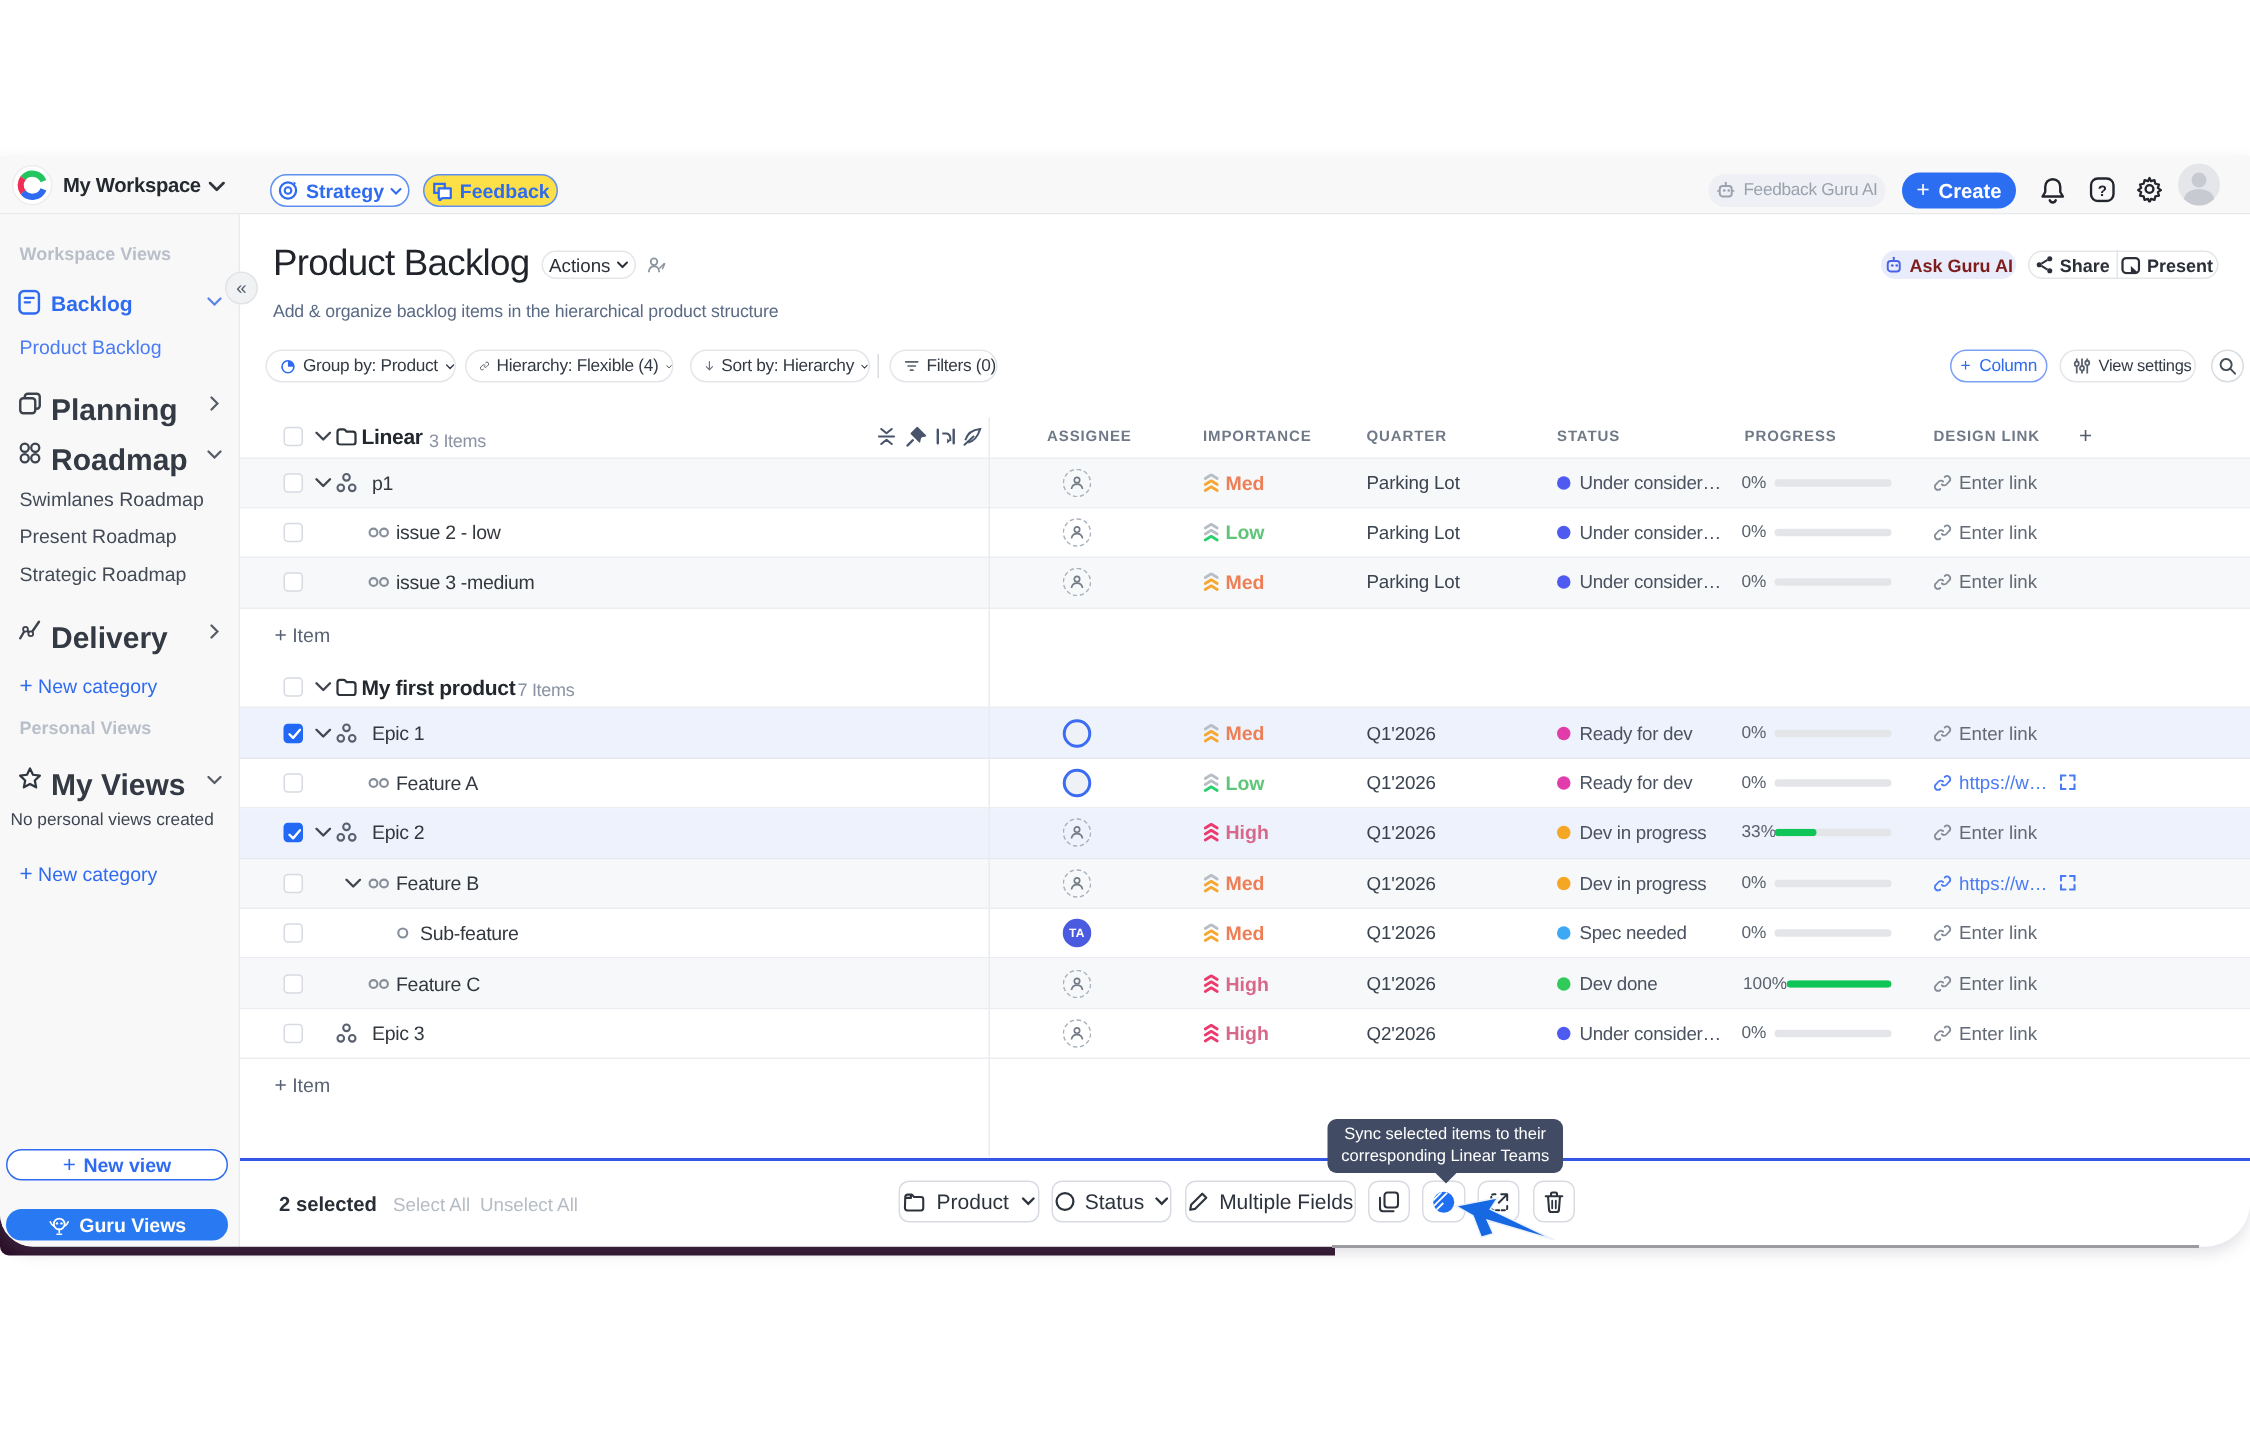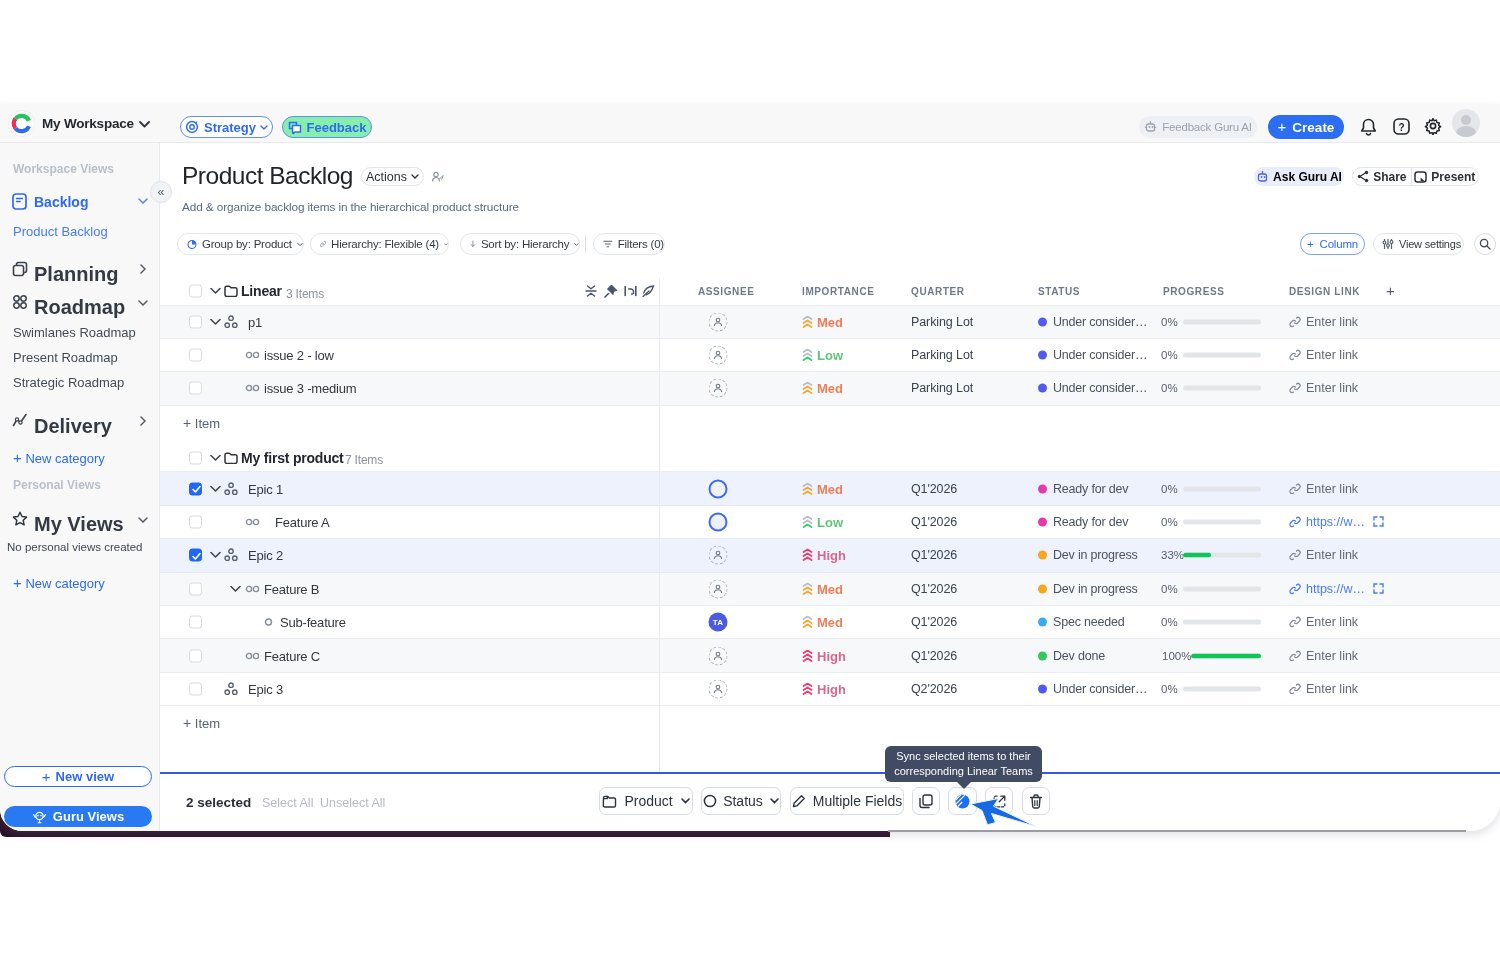--- a/index.html
+++ b/index.html
@@ -68,21 +68,21 @@
         <svg width="14" height="14" viewBox="0 0 14 14" style="margin-right:5px">
             <circle cx="7" cy="7" r="5.4" fill="none" stroke="#2e6bf0" stroke-width="1.5"></circle>
             <circle cx="7" cy="7" r="2.2" fill="none" stroke="#2e6bf0" stroke-width="1.4"></circle>
             <path d="M10.5 1 l1.8 1 -1 1.8" fill="#2e6bf0" stroke="none"></path>
           </svg>
         Strategy
         <svg width="8" height="5" viewBox="0 0 8 5" style="margin-left:4px">
             <path d="M1 1 L4 4 L7 1" fill="none" stroke="#2e6bf0" stroke-width="1.4" stroke-linecap="round"></path>
           </svg>
       </div>
-      <div class="pill" style="left:282px;top:12px;width:90px;height:22px;border:1.4px solid #5e90f2;color:#2e6bf0;font-weight:bold;background:#86efac;">
+      <div class="pill" style="left:282px;top:12px;width:90px;height:22px;border:1.4px solid #5e90f2;color:#2e6bf0;font-weight:bold;background:#fde047;">
         <svg width="14" height="13" viewBox="0 0 14 13" style="margin-right:5px">
             <path d="M1.5 1.5 h7 v6 h-7 z" fill="none" stroke="#2e6bf0" stroke-width="1.5"></path>
             <path d="M4.5 4.5 h8 v6.5 h-5.5 l-2 1.8 v-1.8 h-0.5 z" fill="#fff" stroke="#2e6bf0" stroke-width="1.5" stroke-linejoin="round"></path>
           </svg>
         Feedback
       </div>
       <div class="pill" style="left:622px;top:12px;width:257px;height:22px;background:#fdfdfe;border:1px solid #ececef;justify-content:flex-start;padding:0 12px;margin-top:44px;">
         <svg width="13" height="13" viewBox="0 0 13 13" style="margin-right:7px">
             <circle cx="5.5" cy="5.5" r="4" fill="none" stroke="#33383f" stroke-width="1.6"></circle>
             <path d="M8.6 8.6 L12 12" stroke="#33383f" stroke-width="1.6" stroke-linecap="round"></path>
@@ -190,21 +190,21 @@
         <svg width="8" height="5" viewBox="0 0 8 5" style="margin-left:4px">
             <path d="M1 1 L4 4 L7 1" fill="none" stroke="#2b3038" stroke-width="1.3" stroke-linecap="round"></path>
           </svg>
       </div>
       <svg class="abs" style="left:271px;top:28px" width="13" height="12" viewBox="0 0 13 12">
           <circle cx="5" cy="3.5" r="2.2" fill="none" stroke="#8d95a0" stroke-width="1.2"></circle>
           <path d="M1.5 10.5 c0-2.5 1.6-4 3.5-4 s3.5 1.5 3.5 4" fill="none" stroke="#8d95a0" stroke-width="1.2"></path>
           <path d="M8.5 8 l3.5-3.5 M10.5 8.5 l1.8-4" stroke="#8d95a0" stroke-width="1" fill="none"></path>
         </svg>
       <div class="abs" style="left:22px;top:57px;font-size:11.8px;letter-spacing:-0.1px;color:#5a6a85;">Add &amp; organize backlog items in the hierarchical product structure</div>
-      <div class="abs" style="left:1094px;top:24px;width:90px;height:19px;background:#e9edfb;border-radius:10px;display:flex;align-items:center;justify-content:center;font-size:12px;font-weight:bold;color:#000000;">
+      <div class="abs" style="left:1094px;top:24px;width:90px;height:19px;background:#e9edfb;border-radius:10px;display:flex;align-items:center;justify-content:center;font-size:12px;font-weight:bold;color:#7f1d1d;">
         <svg width="13" height="12" viewBox="0 0 13 12" style="margin-right:4px">
             <rect x="2.5" y="3" width="8" height="7" rx="2" fill="none" stroke="#4a63e8" stroke-width="1.3"></rect>
             <circle cx="5.5" cy="6" r="0.9" fill="#4a63e8"></circle>
             <circle cx="8.5" cy="6" r="0.9" fill="#4a63e8"></circle>
             <path d="M6.5 3 V1.2" stroke="#4a63e8" stroke-width="1.2"></path>
             <circle cx="6.5" cy="0.9" r="0.8" fill="#4a63e8"></circle>
           </svg>
         Ask Guru AI
       </div>
       <div class="hdrpill" style="left:1192px;top:24px;width:127px;height:19px;border-radius:10px;">
@@ -449,21 +449,21 @@
                 <path d="M4.5 10 a2.1 2.1 0 0 1-3-3 L3.4 5 a2.1 2.1 0 0 1 3 0" fill="none" stroke="#848c98" stroke-width="1.2" stroke-linecap="round"></path>
               </svg>Enter link</div>
       </div>
 
       <div class="row" style="top:362.8px;height:33.4px;background:#fff;border-bottom:1px solid #ebedf1;">
         <div class="cbx"></div>
         <svg class="chev" style="left:85px" width="15" height="8" viewBox="0 0 15 8">
               <circle cx="4" cy="4" r="2.6" fill="none" stroke="#868e99" stroke-width="1.4"></circle>
               <circle cx="11" cy="4" r="2.6" fill="none" stroke="#868e99" stroke-width="1.4"></circle>
             </svg>
-        <div class="rtext" style="left:104px;margin-left:11px;">Feature A</div>
+        <div class="rtext" style="left:104px;">Feature A</div>
         <div class="avatar ring"></div>
         <svg class="impicon" width="11" height="13" viewBox="0 0 11 13">
               <path d="M1.5 3.5 L5.5 1 L9.5 3.5" fill="none" stroke="#b8bec6" stroke-width="1.8" stroke-linecap="round" stroke-linejoin="round"></path>
               <path d="M1.5 7.5 L5.5 5 L9.5 7.5" fill="none" stroke="#b8bec6" stroke-width="1.8" stroke-linecap="round" stroke-linejoin="round"></path>
               <path d="M1.5 11.5 L5.5 9 L9.5 11.5" fill="none" stroke="#2bd06e" stroke-width="1.8" stroke-linecap="round" stroke-linejoin="round"></path>
             </svg>
         <div class="imptext" style="color:#5fc578;">Low</div>
         <div class="qtr">Q1'2026</div>
         <div class="sdot" style="background:#e23cab;"></div>
         <div class="stext">Ready for dev</div>

